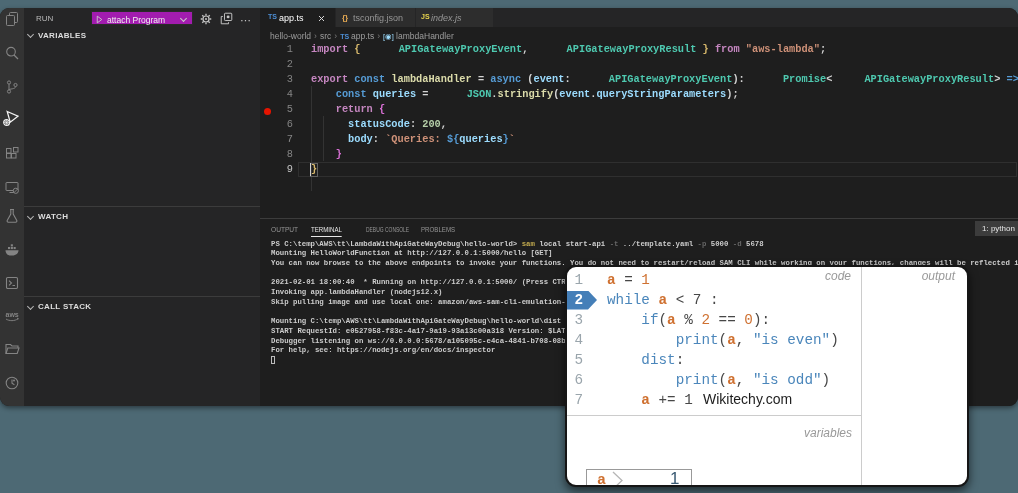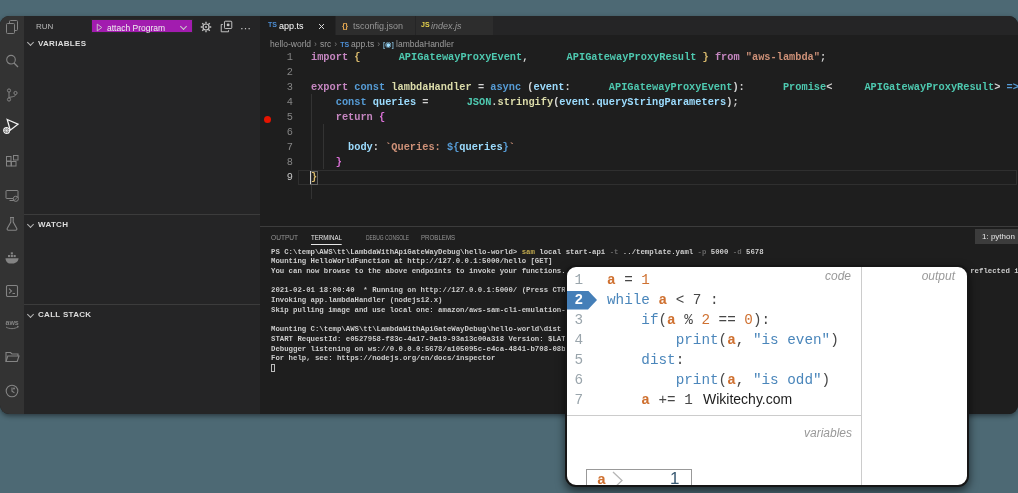--- a/index.html
+++ b/index.html
@@ -1,21 +1,21 @@
 <!DOCTYPE html>
 <html><head>
 <meta charset="utf-8">
 <style>
   * { margin:0; padding:0; box-sizing:border-box; }
   html,body { width:1018px; height:493px; overflow:hidden; }
   body { background:#4d6974; font-family:"Liberation Sans",sans-serif; position:relative; }
   .mono { font-family:"Liberation Mono",monospace; }
 
   
-  #win { position:absolute; left:0; top:16px; width:1018px; height:398px; background:#1e1e1e; border-radius:9px; overflow:hidden; box-shadow:0 2px 5px rgba(0,0,0,.45); }
+  #win { position:absolute; left:0; top:8px; width:1018px; height:398px; background:#1e1e1e; border-radius:9px; overflow:hidden; box-shadow:0 2px 5px rgba(0,0,0,.45); }
 
   
   #abar { position:absolute; left:0; top:0; width:24px; height:398px; background:#333333; }
   .aicon { position:absolute; left:4px; width:16px; height:16px; }
   .aicon svg { display:block; }
 
   
   #sbar { position:absolute; left:24px; top:0; width:236px; height:398px; background:#252526; }
   .sechead { position:absolute; left:14px; font-size:8px; font-weight:bold; color:#dedede; letter-spacing:.3px; }
   .chev { position:absolute; width:5px; height:5px; border-left:1px solid #b6b6b6; border-bottom:1px solid #b6b6b6; transform:rotate(-45deg); }
@@ -213,20 +213,21 @@
     <div class="ln" style="left:13px;top:45.5px;">4</div>
     <div class="ln" style="left:13px;top:60.5px;">5</div>
     <div class="ln" style="left:13px;top:75.5px;">6</div>
     <div class="ln" style="left:13px;top:90.5px;">7</div>
     <div class="ln" style="left:13px;top:105.5px;">8</div>
     <div class="ln" style="left:13px;top:120.5px;color:#c6c6c6;">9</div>
     <div class="cl" style="left:51px;top:0.5px;"><span class="k">import</span> <span class="b1">{</span> <span class="t">APIGatewayProxyEvent</span>, <span class="t">APIGatewayProxyResult</span> <span class="b1">}</span> <span class="k">from</span> <span class="s">"aws-lambda"</span>;</div>
     <div class="cl" style="left:51px;top:30.5px;"><span class="k">export</span> <span class="c">const</span> <span class="f">lambdaHandler</span> = <span class="c">async</span> (<span class="v">event</span>: <span class="t">APIGatewayProxyEvent</span>): <span class="t">Promise</span>&lt;<span class="t">APIGatewayProxyResult</span>&gt; <span class="c">=&gt;</span> <span class="b1">{</span></div>
     <div class="cl" style="left:51px;top:45.5px;">    <span class="c">const</span> <span class="v">queries</span> = <span class="t">JSON</span>.<span class="f">stringify</span>(<span class="v">event</span>.<span class="v">queryStringParameters</span>);</div>
     <div class="cl" style="left:51px;top:60.5px;">    <span class="k">return</span> <span class="b2">{</span></div>
+    <div class="cl" style="left:51px;top:75.5px;">      <span class="v">statusCode</span>: <span class="n">200</span>,</div>
     <div class="cl" style="left:51px;top:90.5px;">      <span class="v">body</span>: <span class="s">`Queries: </span><span class="c">${</span><span class="v">queries</span><span class="c">}</span><span class="s">`</span></div>
     <div class="cl" style="left:51px;top:105.5px;">    <span class="b2">}</span></div>
     <div class="cl" style="left:51px;top:120.5px;"><span class="b1">}</span></div>
 
     <div style="position:absolute;left:50px;top:121.5px;width:7.5px;height:14px;border:1px solid #626262;"></div>
       <div style="position:absolute;left:49.5px;top:122px;width:1.5px;height:13px;background:#d0d0d0;"></div>
   </div>
 
   <div id="panel">
     <div class="ptab" style="left:11px;">OUTPUT</div>

